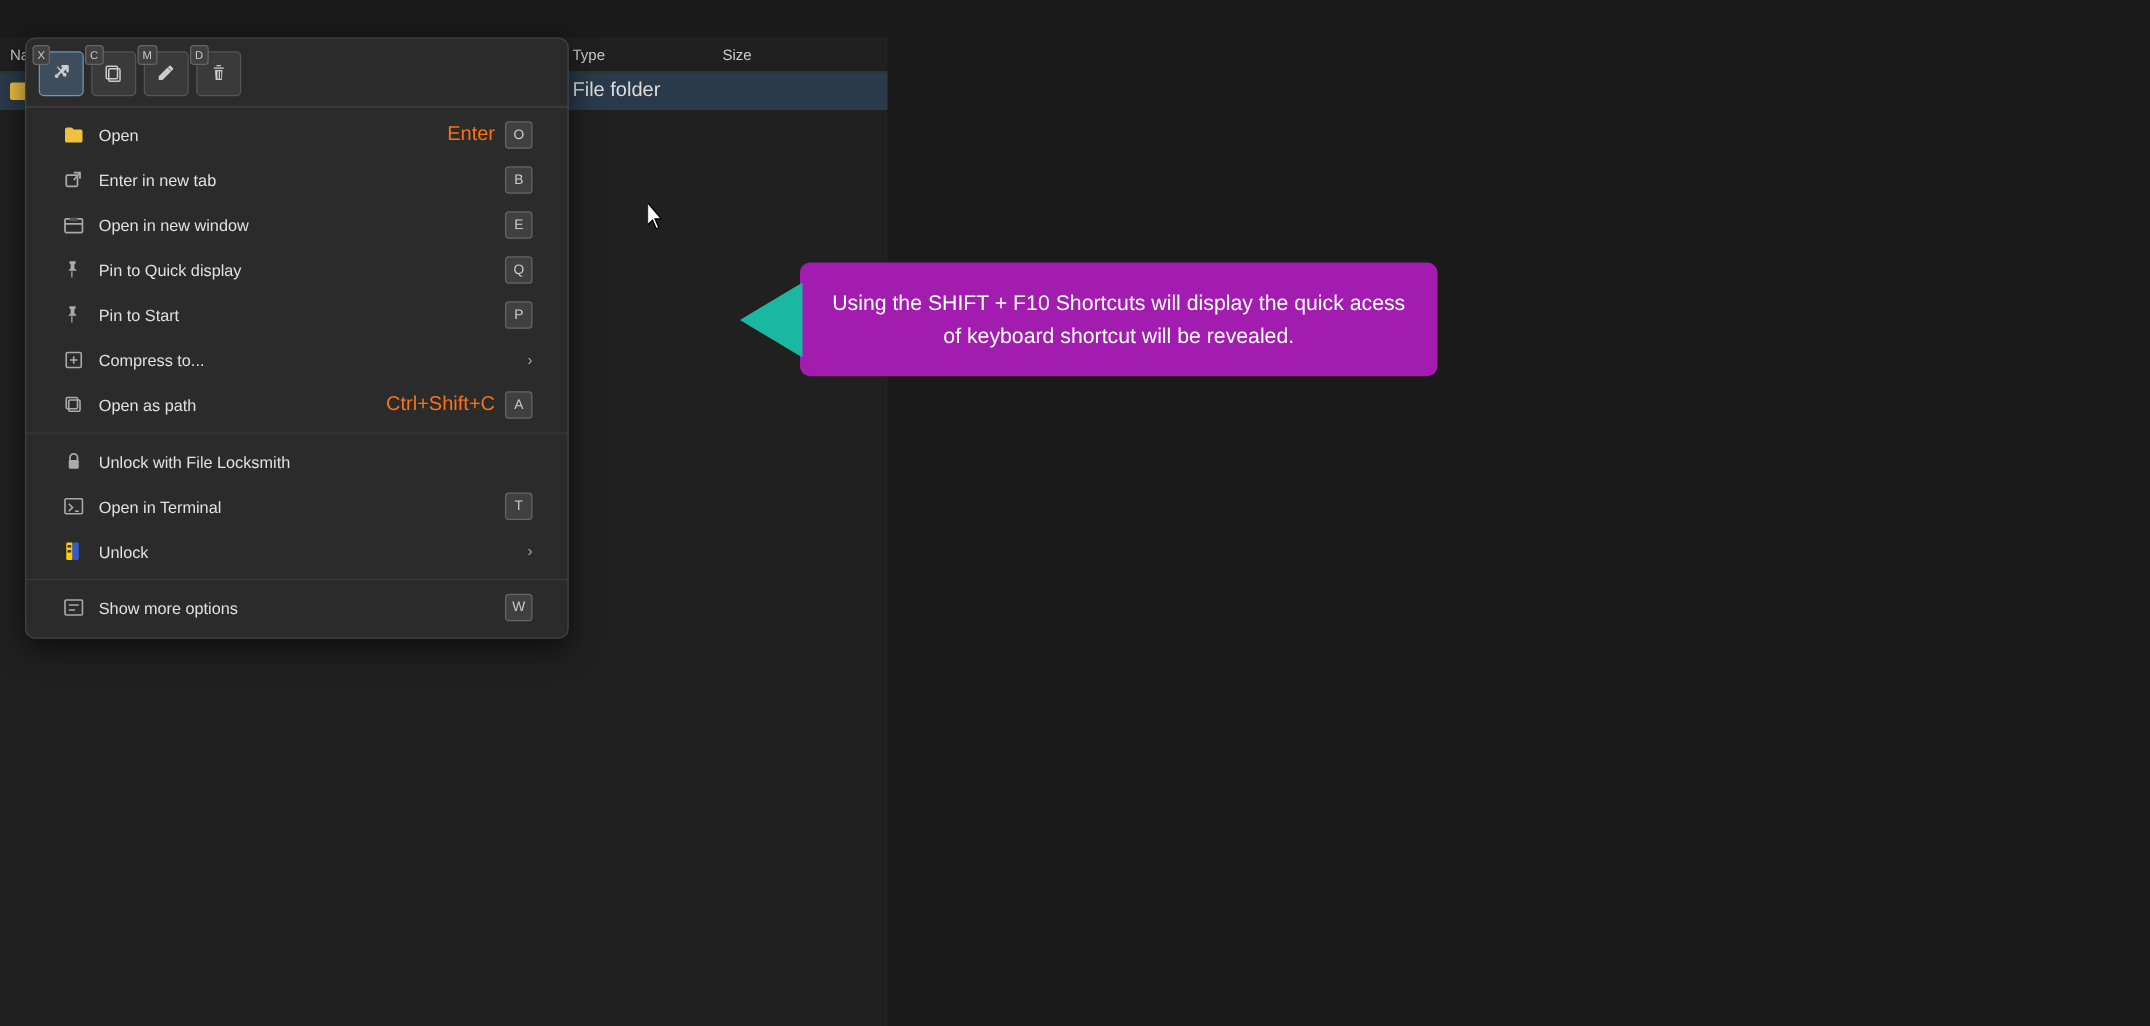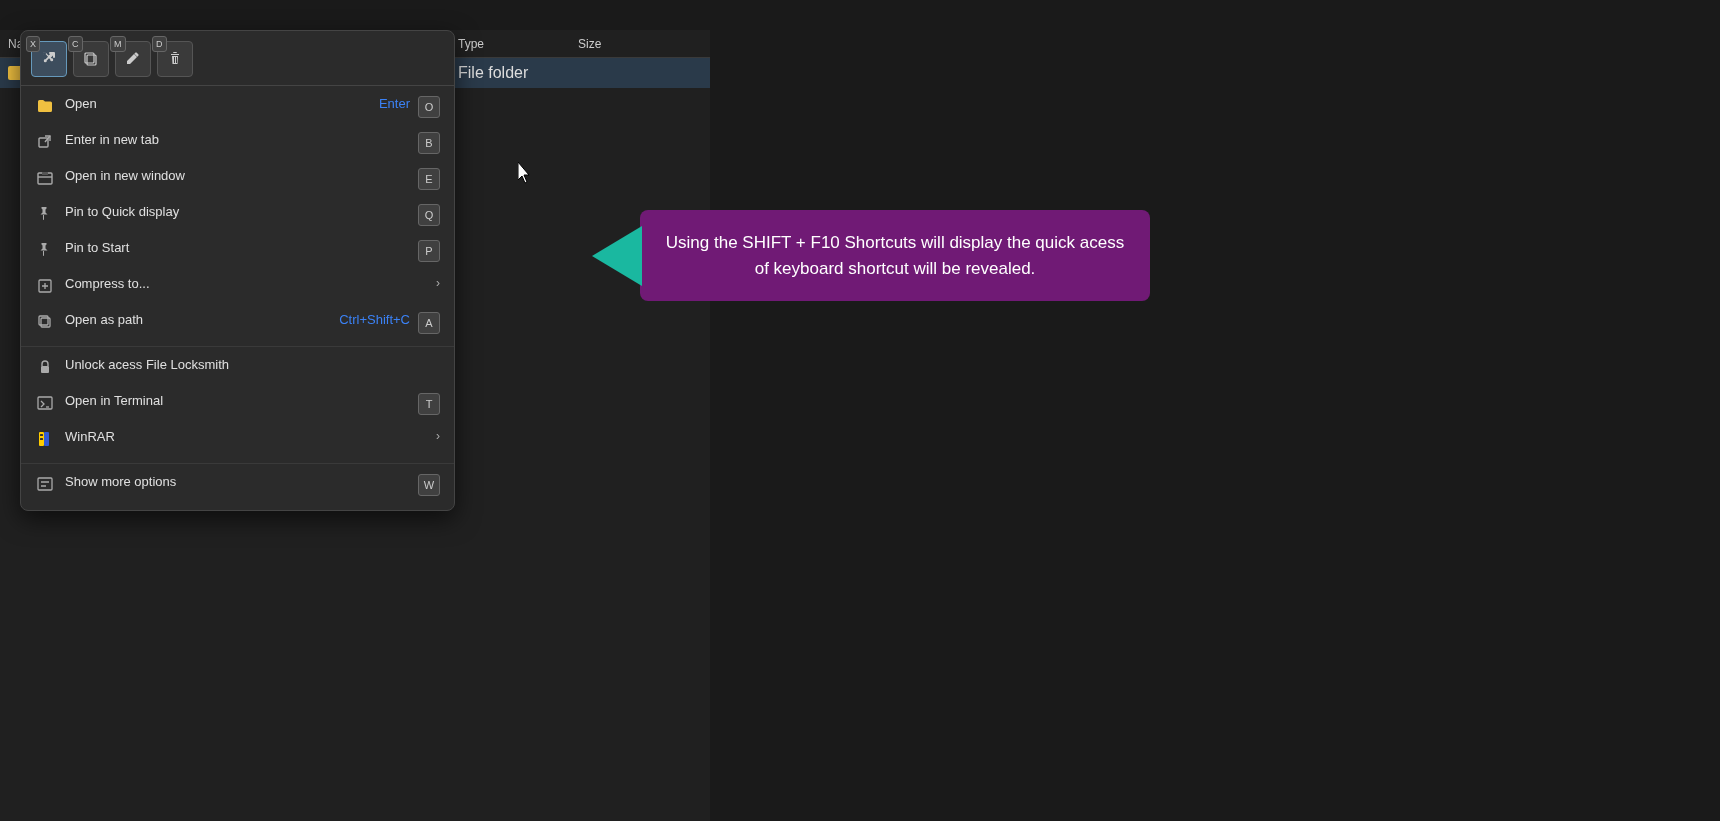--- a/index.html
+++ b/index.html
@@ -111,42 +111,43 @@
       border-radius: 3px;
       font-size: 9px;
       color: #ccc;
       padding: 0 3px;
       line-height: 14px;
     }
 
     
     .menu-item {
       display: flex;
-      padding: 6px 14px;
+      align-items: center;
+      padding: 6px 28px;
       cursor: pointer;
       position: relative;
       min-height: 36px;
     }
     .menu-item-icon {
       width: 20px;
       height: 20px;
       margin-right: 10px;
       display: flex;
       align-items: center;
       justify-content: center;
       flex-shrink: 0;
     }
     .menu-item-label {
       color: #e0e0e0;
       font-size: 13px;
       flex: 1;
     }
     .menu-item-shortcut {
-      color: #3b82f6;
-      font-size: 13px;
+      color: #f97316;
+      font-size: 16px;
       margin-left: 16px;
     }
     .menu-item-key-badge {
       width: 22px;
       height: 22px;
       background: #404040;
       border: 1px solid #666;
       border-radius: 3px;
       color: #ccc;
       font-size: 11px;
@@ -171,21 +172,21 @@
       width: 16px;
       height: 16px;
     }
 
     
     .tooltip-bubble {
       position: absolute;
       top: 210px;
       left: 640px;
       width: 510px;
-      background: #701a75;
+      background: #a21caf;
       border-radius: 8px;
       padding: 20px 24px;
       z-index: 200;
     }
     .tooltip-bubble::before {
       content: '';
       position: absolute;
       left: -48px;
       top: 50%;
       transform: translateY(-50%);
@@ -352,21 +353,21 @@
 
   <div class="menu-separator"></div>
 
   <div class="menu-item">
     <div class="menu-item-icon">
       <svg width="16" height="16" viewBox="0 0 16 16" fill="#aaaaaa">
           <rect x="4" y="7" width="8" height="7" rx="1"></rect>
           <path d="M5 7V5a3 3 0 0 1 6 0v2" fill="none" stroke="#aaaaaa" stroke-width="1.4"></path>
         </svg>
     </div>
-    <span class="menu-item-label">Unlock acess File Locksmith</span>
+    <span class="menu-item-label">Unlock with File Locksmith</span>
   </div>
 
 
   <div class="menu-item">
     <div class="menu-item-icon">
       <svg width="16" height="16" viewBox="0 0 16 16" fill="none" stroke="#aaaaaa" stroke-width="1.3">
           <rect x="1" y="2" width="14" height="12" rx="1"></rect>
           <path d="M4 6l3 3-3 3"></path>
           <path d="M9 12h3"></path>
         </svg>
@@ -377,21 +378,21 @@
 
   <div class="menu-item">
     <div class="menu-item-icon">
       <svg width="16" height="16" viewBox="0 0 16 16">
           <rect x="2" y="1" width="5" height="14" rx="1" fill="#ffcc00"></rect>
           <rect x="7" y="1" width="5" height="14" rx="1" fill="#3366ff" opacity="0.8"></rect>
           <rect x="3" y="3" width="3" height="2" rx="0.5" fill="#333"></rect>
           <rect x="3" y="7" width="3" height="2" rx="0.5" fill="#333"></rect>
         </svg>
     </div>
-    <span class="menu-item-label">WinRAR</span>
+    <span class="menu-item-label">Unlock</span>
     <span class="menu-item-arrow">›</span>
   </div>
 
   <div class="menu-separator"></div>
 
   <div class="menu-item">
     <div class="menu-item-icon">
       <svg width="16" height="16" viewBox="0 0 16 16" fill="none" stroke="#aaaaaa" stroke-width="1.3">
           <rect x="1" y="2" width="14" height="12" rx="1"></rect>
           <path d="M4 6h8M4 10h5"></path>

